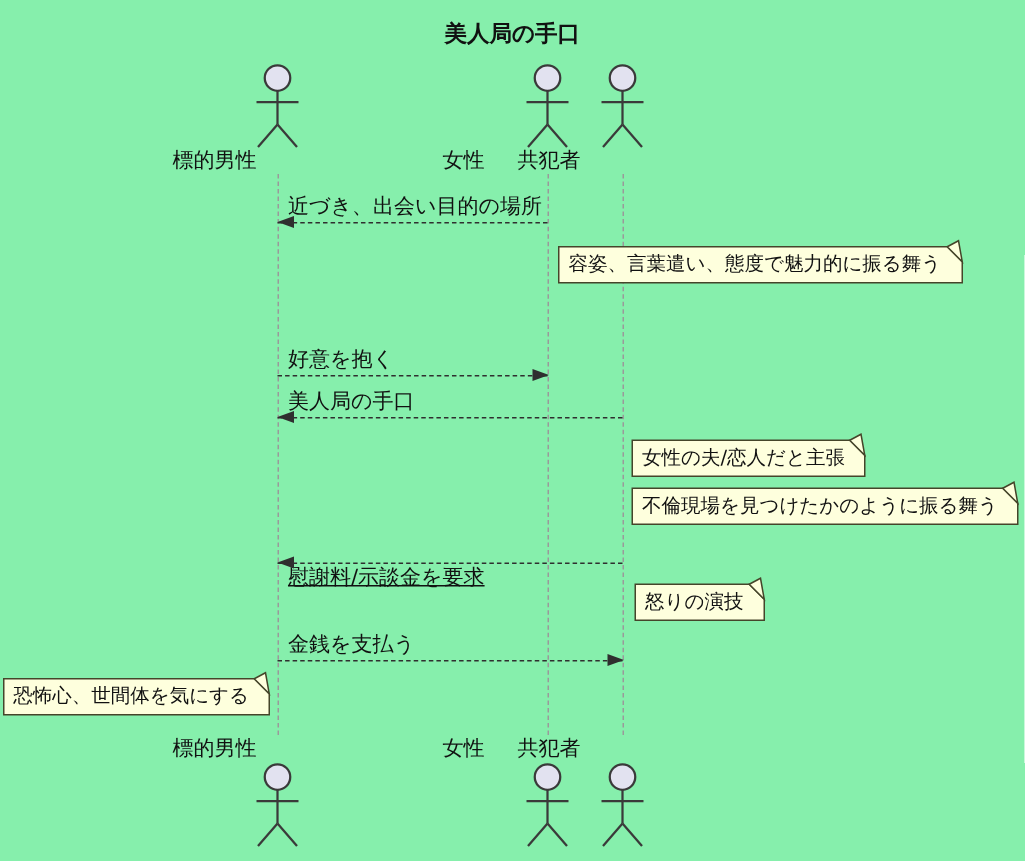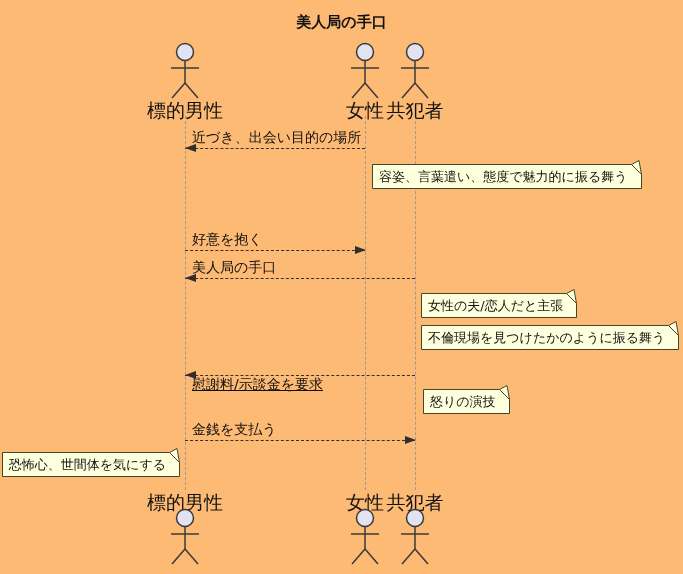--- a/index.html
+++ b/index.html
@@ -1,25 +1,25 @@
 <!DOCTYPE html>
 <html><head>
 <meta charset="utf-8">
 <style>
   html,body { margin:0; padding:0; background:#ffffff; }
   #canvas {
-    position:relative; width:683px; height:574px; background:#fdba74;
+    position:relative; width:683px; height:574px; background:#86efac;
     font-family:"DejaVu Sans", sans-serif; color:#111111; overflow:hidden;
   }
   .title {
     position:absolute; left:0; top:13px; width:683px; text-align:center;
     font-size:15px; font-weight:bold;
   }
   .actor-figure { position:absolute; width:38px; height:58px; }
-  .actor-label { position:absolute; width:140px; text-align:center; font-size:19px; }
+  .actor-label { position:absolute; width:140px; font-size:14px; }
   .lifeline { position:absolute; width:0; border-left:1px dashed #9a9a9a; }
   .msg-line { position:absolute; height:0; border-top:1px dashed #2f2f2f; }
   .msg-text { position:absolute; font-size:14px; white-space:nowrap; }
   .ah { position:absolute; width:0; height:0; }
   .ah.left  { border-top:4px solid transparent; border-bottom:4px solid transparent; border-right:11px solid #2f2f2f; }
   .ah.right { border-top:4px solid transparent; border-bottom:4px solid transparent; border-left:11px solid #2f2f2f; }
   .note { position:absolute; font-size:13px; line-height:17px; padding:4px 14px 4px 7px; white-space:nowrap; }
   .note .note-text { position:relative; z-index:1; }
   .note svg { position:absolute; overflow:visible; z-index:0; }
 </style>

